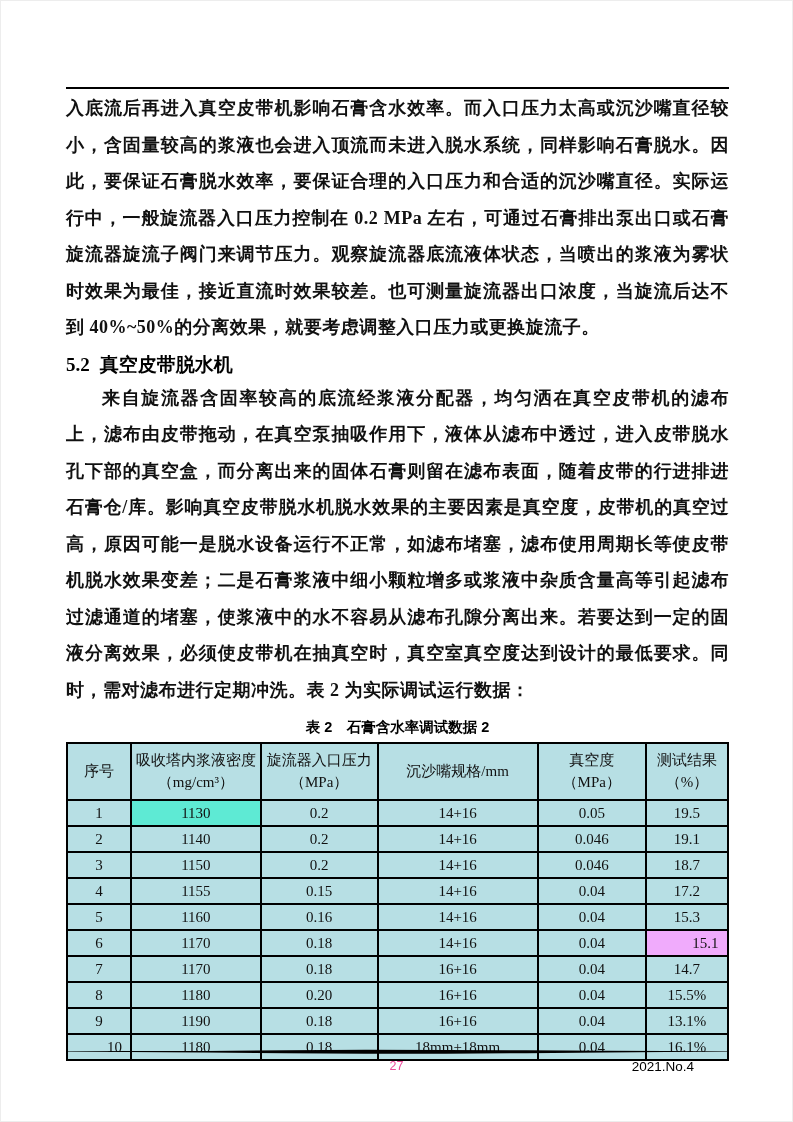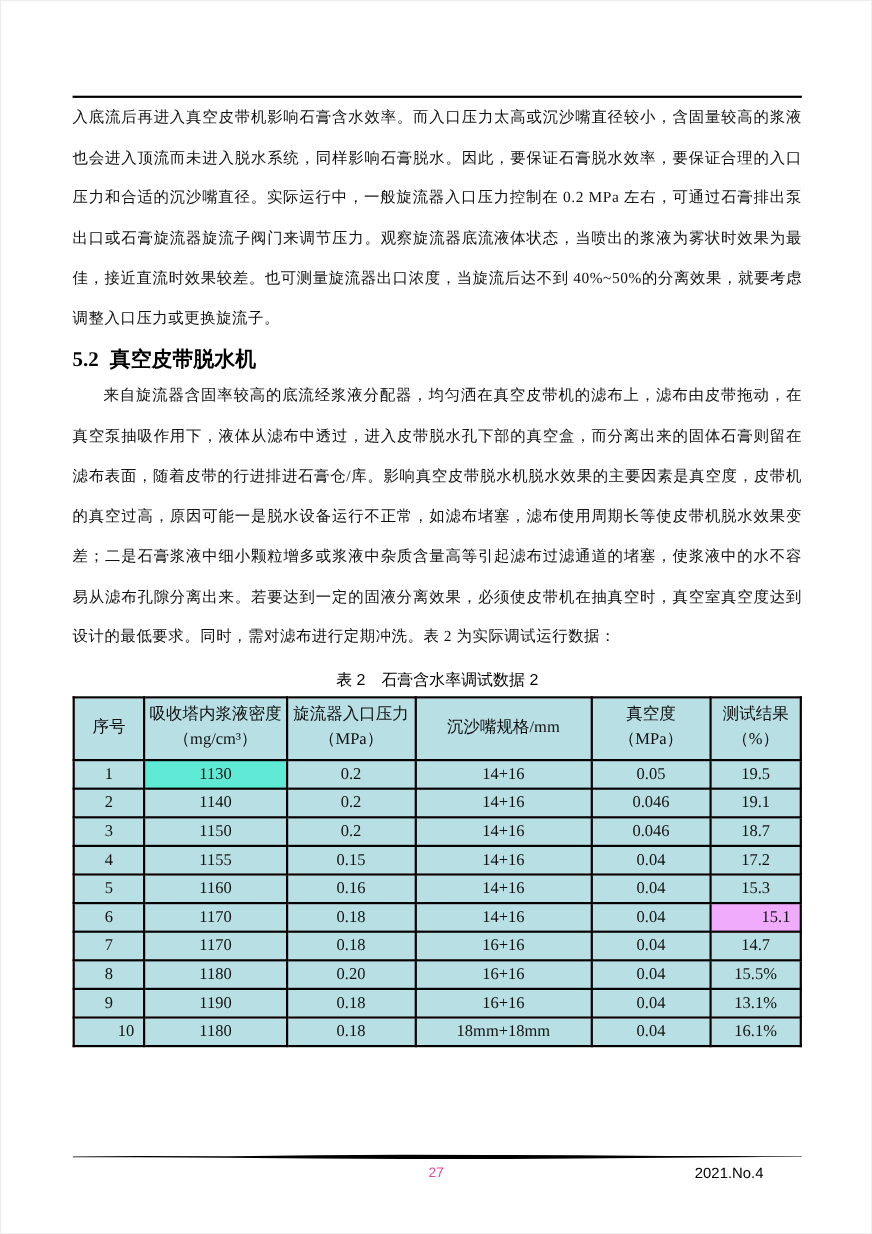--- a/index.html
+++ b/index.html
@@ -42,41 +42,42 @@
   }
   
   .text-block {
     position: absolute;
     top: 89px;
     left: 65px;
     width: 663px;
   }
   .para {
     margin: 0;
-    font-size: 14px;
+    font-size: 18px;
     line-height: 36.5px;
     text-align: justify;
     text-justify: inter-ideograph;
     letter-spacing: 0.5px;
+    font-weight: bold;
   }
   .para.indent { text-indent: 2em; }
   .section-heading {
     margin: 4px 0 0 0;
     font-size: 19px;
     line-height: 30px;
     font-weight: bold;
     color: #000;
   }
   .section-heading .sec-no { margin-right: 10px; }
   
   .table-caption {
     margin: 10px 0 5px 0;
     text-align: center;
     font-family: "Liberation Sans", sans-serif;
-    font-weight: normal;
+    font-weight: bold;
     font-size: 14.5px;
     color: #000;
   }
   table.data {
     width: 663px;
     border-collapse: collapse;
     table-layout: fixed;
   }
   table.data th, table.data td {
     border: 2px solid #000;

